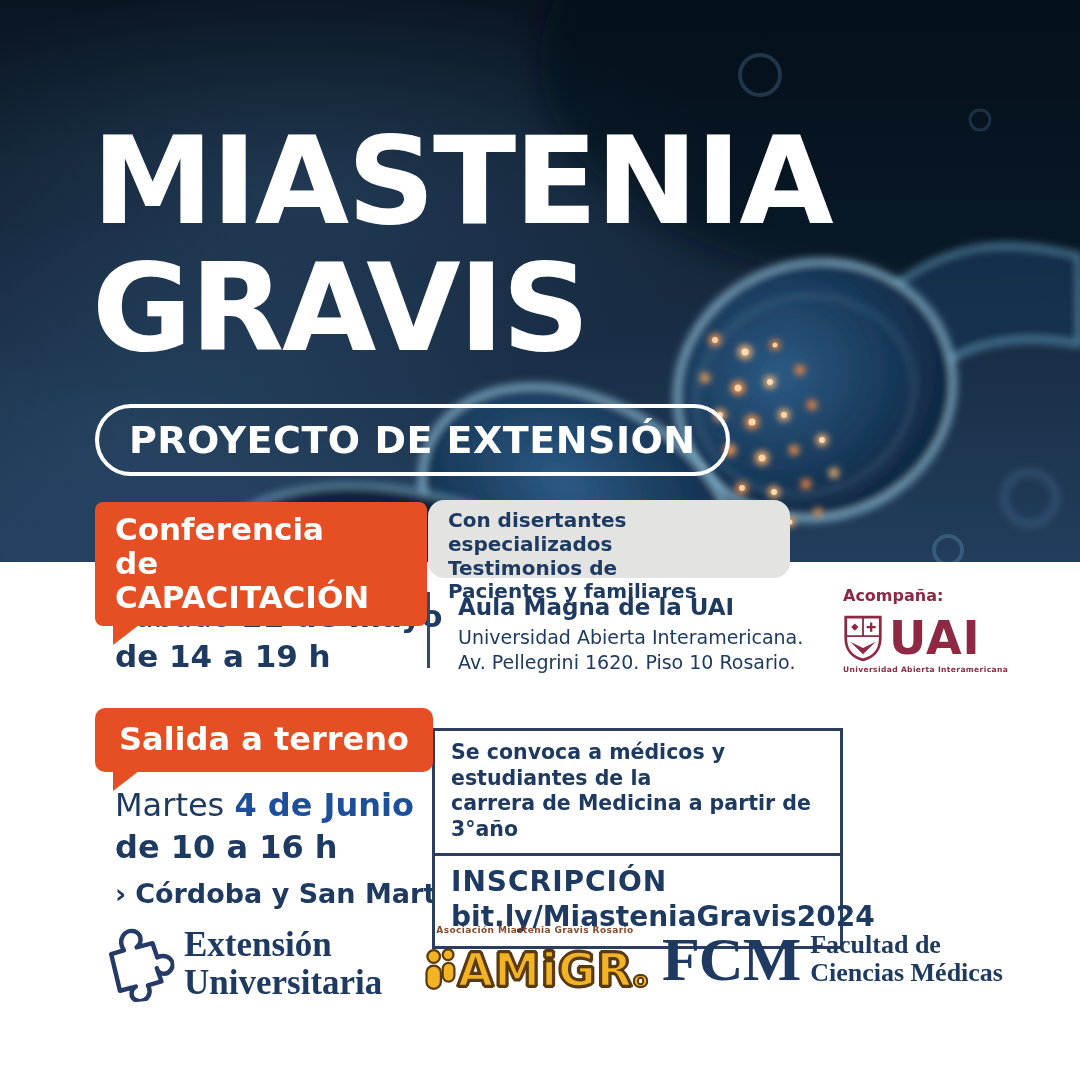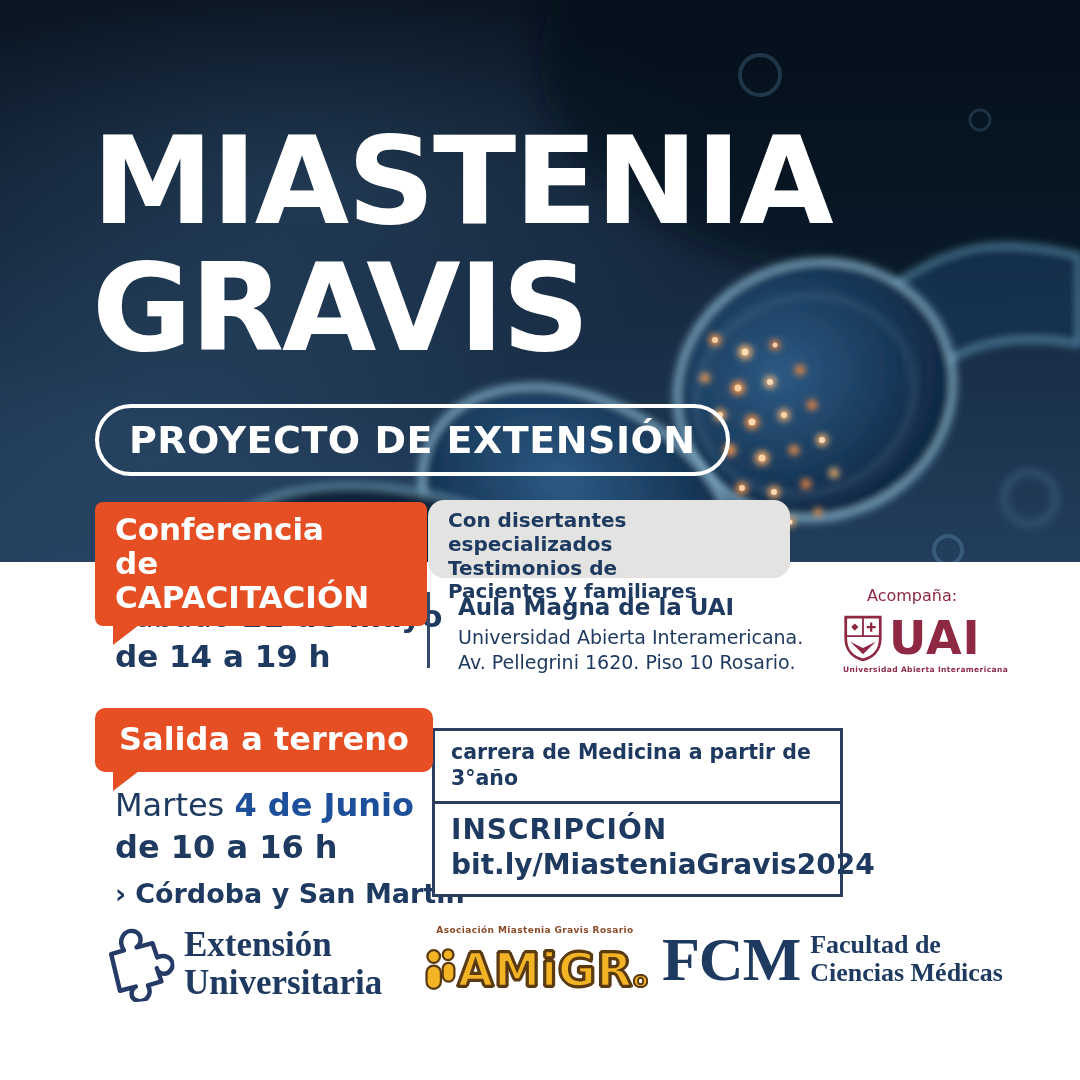--- a/index.html
+++ b/index.html
@@ -37,21 +37,21 @@
   .navy { color:var(--navy,#1e3a60); }
   .when-sat { position:absolute; left:115px; top:597px; font-size:31px; line-height:1.28; }
   .when-sat .b, .when-tue .b { font-weight:bold; }
   .divider { position:absolute; left:427px; top:592px; width:3px; height:76px;
            background:#33496b; }
   .venue { position:absolute; left:458px; top:594px; }
   .venue-name { font-size:23px; font-weight:bold; }
   .venue-sub { margin-top:5px; font-size:19px; font-weight:500; line-height:1.3; }
 
   .sponsor { position:absolute; left:843px; top:586px; width:150px; }
-  .sponsor-label { font-size:16px; font-weight:normal; color:var(--maroon,#8e2843);margin-left:24px; }
+  .sponsor-label { font-size:16px; font-weight:bold; color:var(--maroon,#8e2843); }
   .uai-row { display:flex; align-items:center; margin-top:9px; }
   .uai-acronym { font-size:46px; font-weight:bold; color:var(--maroon,#8e2843);
            letter-spacing:1px; margin-left:6px; line-height:1; }
   .uai-fullname { margin-top:3px; font-size:7.5px; font-weight:bold;
            color:var(--maroon,#8e2843); letter-spacing:0.4px; white-space:nowrap; }
 
   
   .when-tue { position:absolute; left:115px; top:785px; font-size:32px; line-height:1.3; }
   .when-tue .hl { color:var(--bright-blue,#1d4f9a); font-weight:bold; }
   .location { margin-top:8px; font-size:27px; font-weight:600; }
@@ -235,20 +235,21 @@
   <div class="when-tue navy">
     <div><span>Martes </span><span class="hl">4 de Junio</span></div>
     <div class="b">de 10 a 16 h</div>
     <div class="location">
       <span class="chev">›</span><span>Córdoba y San Martín</span>
     </div>
   </div>
 
   <div class="info-boxes navy">
     <div class="call-box">
+      <div>Se convoca a médicos y estudiantes de la</div>
       <div>carrera de Medicina a partir de 3°año</div>
     </div>
     <div class="inscription-box">
       <div class="inscription-label">INSCRIPCIÓN</div>
       <div class="inscription-link">bit.ly/MiasteniaGravis2024</div>
     </div>
   </div>
 
   <svg class="puzzle" viewBox="0 0 96 96">
     <path d="M20,34 L36,31 C29,17 40,5 51,9 C60,13 60,24 52,29 L72,26 L76,44 C90,40 99,52 91,61 C85,68 75,65 74,57 L78,74 L61,77 C66,89 55,99 45,94 C37,90 39,80 46,77 L26,80 Z" fill="none" stroke="#253a66" stroke-width="5.5" stroke-linejoin="round"></path>

